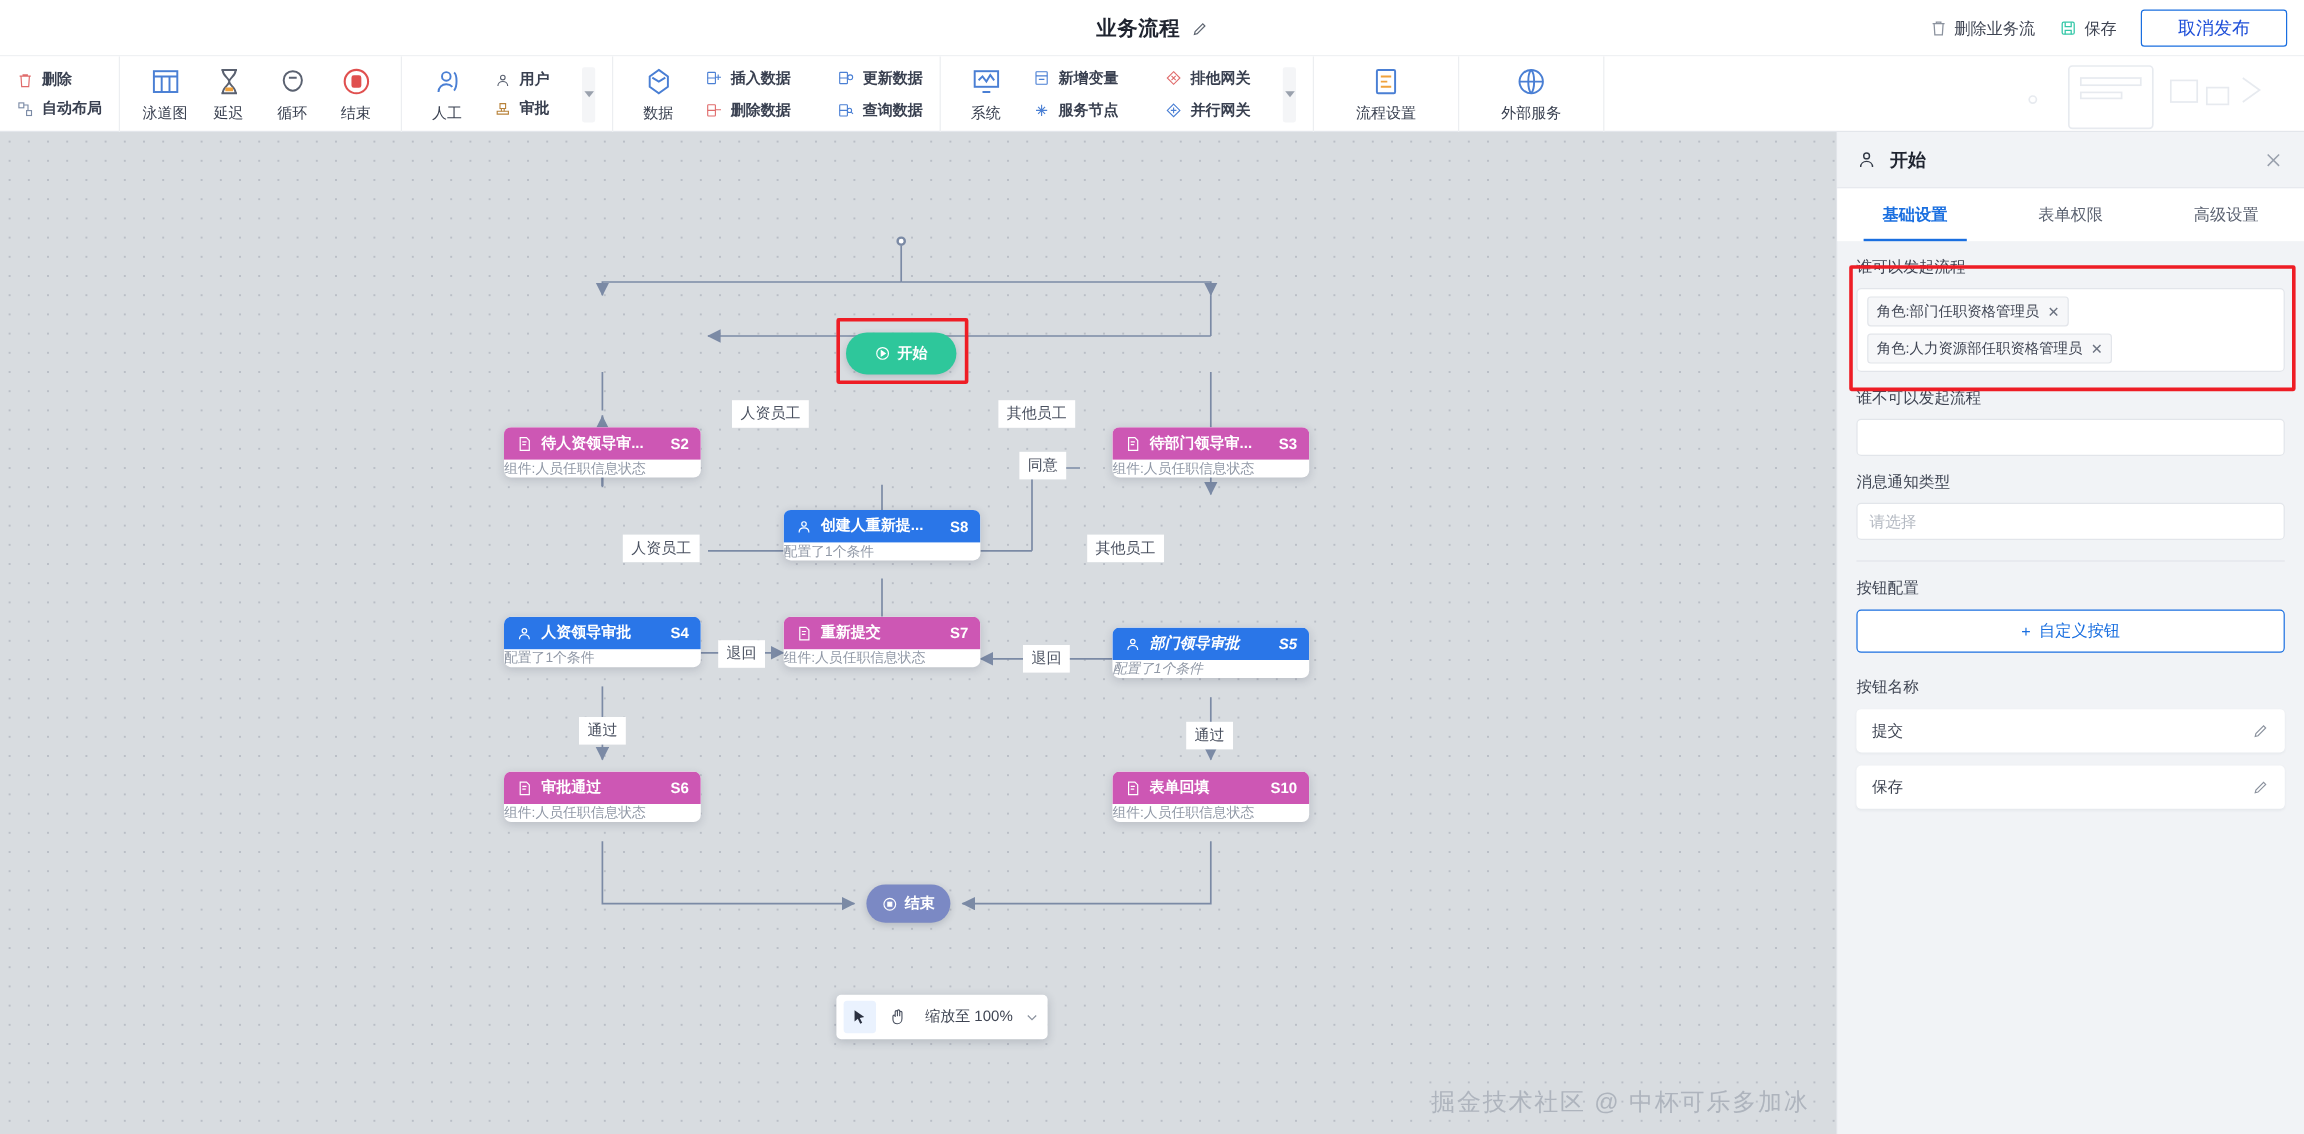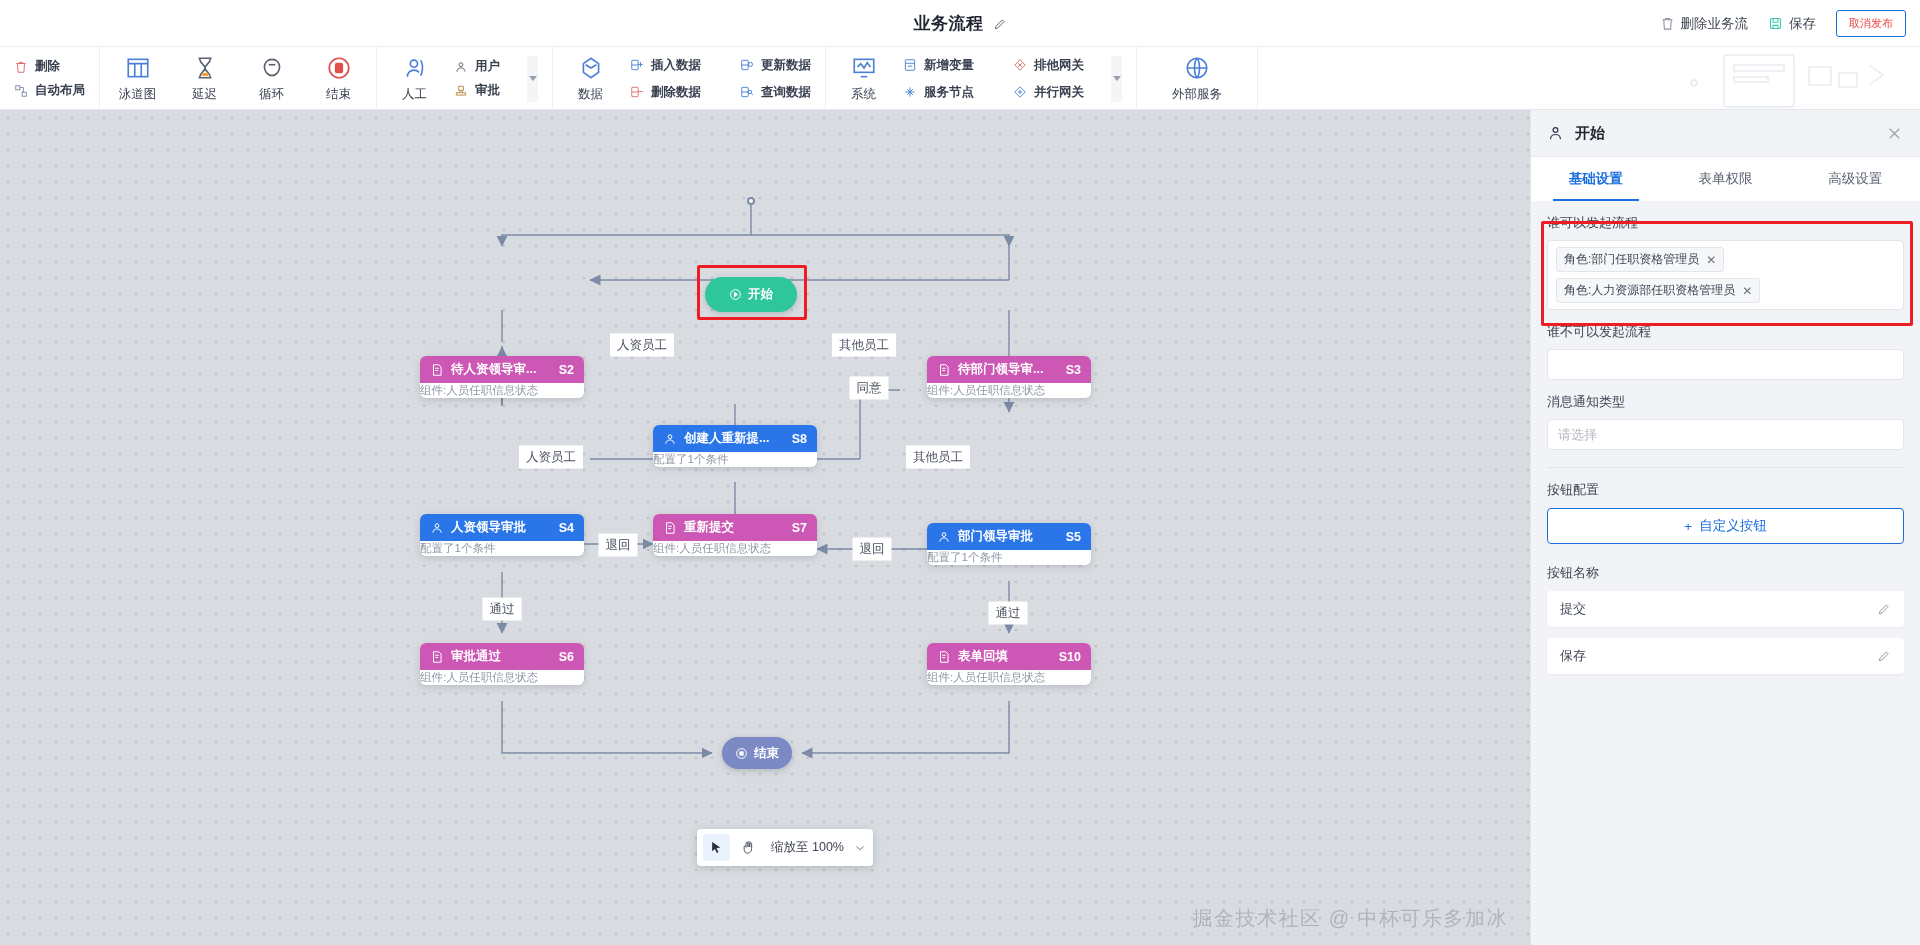--- a/index.html
+++ b/index.html
@@ -25,22 +25,22 @@
   .title-right {
     position: absolute; right: 14px; top: 0; height: 47px;
     display: flex; align-items: center; gap: 20px;
   }
   .tb-action {
     display: flex; align-items: center; gap: 6px;
     font-size: 13.5px; color: #3f4553; cursor: pointer;
   }
   .tb-action svg { width: 15px; height: 15px; }
   .btn-outline {
-    border: 1px solid #1a6fe0; color: #ef4444; background: #fff;
-    font-size: 11px; padding: 7px 12px; border-radius: 3px;
+    border: 1px solid #1a6fe0; color: #1d4ed8; background: #fff;
+    font-size: 15px; padding: 7px 30px; border-radius: 3px;
     cursor: pointer; line-height: 1; font-family: inherit;
   }
 
   
   .ribbon {
     position: absolute; left: 0; top: 47px; width: 1920px; height: 63px;
     background: #fff; border-bottom: 1px solid #e3e6eb;
     display: flex; align-items: stretch;
   }
   .rgroup {
@@ -257,21 +257,21 @@
           <svg viewBox="0 0 24 24" fill="none" stroke="#7b8aa5" stroke-width="1.6">
               <rect x="3" y="3" width="7" height="7"></rect>
               <rect x="14" y="14" width="7" height="7"></rect>
               <path d="M10 6h6v8"></path>
             </svg>
           <span>自动布局</span>
         </div>
       </div>
     </div>
 
-    <div class="rgroup" style="gap:20px;">
+    <div class="rgroup" style="gap:6px;">
       <div class="bigitem">
         <span class="gly">
           <svg viewBox="0 0 24 24" fill="none" stroke="#4a7fd4" stroke-width="1.5">
               <rect x="3" y="4" width="18" height="16"></rect>
               <path d="M3 8h18M9 8v12M15 8v12"></path>
             </svg>
         </span>
         <span class="lbl">泳道图</span>
       </div>
       <div class="bigitem">
@@ -427,20 +427,31 @@
               </svg>
             <span>并行网关</span>
           </div>
         </div>
       </div>
       <div class="morebar">
           <i></i>
         </div>
     </div>
 
+    <div class="rgroup" style="padding:0 30px;">
+      <div class="bigitem" style="width:60px;">
+        <span class="gly">
+          <svg viewBox="0 0 24 24" fill="none" stroke="#4a7fd4" stroke-width="1.5">
+              <rect x="5" y="3" width="14" height="18" rx="1"></rect>
+              <path d="M8 8h8M8 12h5M8 16h8" stroke="#f0a23c"></path>
+            </svg>
+        </span>
+        <span class="lbl">流程设置</span>
+      </div>
+    </div>
 
     <div class="rgroup" style="padding:0 30px;">
       <div class="bigitem" style="width:60px;">
         <span class="gly">
           <svg viewBox="0 0 24 24" fill="none" stroke="#4a7fd4" stroke-width="1.5">
               <circle cx="12" cy="12" r="9"></circle>
               <path d="M3 12h18M12 3c3 3 3 15 0 18M12 3c-3 3-3 15 0 18"></path>
             </svg>
         </span>
         <span class="lbl">外部服务</span>
@@ -570,21 +581,21 @@
         <svg viewBox="0 0 24 24" fill="none" stroke="#fff" stroke-width="1.7">
             <path d="M6 3h9l4 4v14H6z"></path>
             <path d="M9 9h6M9 13h5"></path>
           </svg>
         <span class="nm">重新提交</span>
         <span class="sid">S7</span>
       </div>
       <div class="bd">组件:人员任职信息状态</div>
     </div>
 
-    <div class="node" style="left:927px; top:413px;">
+    <div class="node" style="left:927px; top:413px;font-style:italic;">
       <div class="hd hd-blue">
         <svg viewBox="0 0 24 24" fill="none" stroke="#fff" stroke-width="1.7">
             <circle cx="12" cy="8" r="3.2"></circle>
             <path d="M5 20c0-4 3.2-6.4 7-6.4s7 2.4 7 6.4"></path>
           </svg>
         <span class="nm">部门领导审批</span>
         <span class="sid">S5</span>
       </div>
       <div class="bd">配置了1个条件</div>
     </div>

